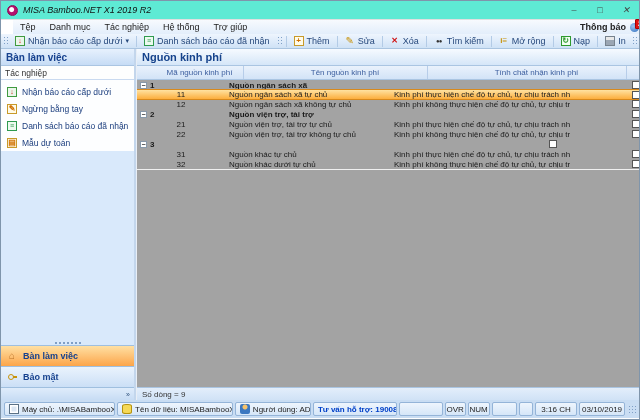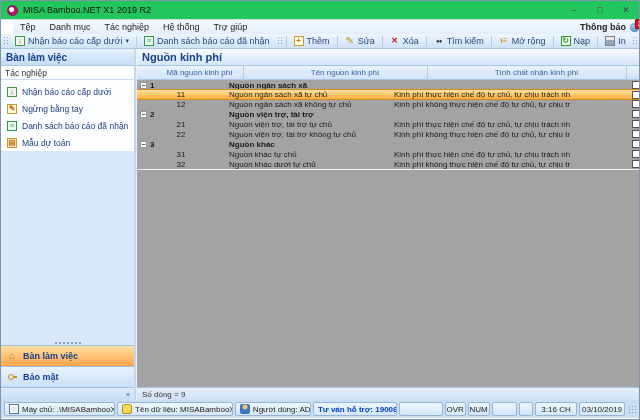--- a/index.html
+++ b/index.html
@@ -3,22 +3,22 @@
 <meta charset="utf-8">
 <style>
   html,body{margin:0;padding:0;background:#9aa7b4;}
   *{box-sizing:border-box;}
   .window{
     width:640px;height:420px;position:relative;margin:0 auto;
     background:#fff;border:1px solid #7f95ab;overflow:hidden;
     font-family:"Liberation Sans",sans-serif;color:#1a1a1a;
   }
   
-  .titlebar{position:absolute;left:0;top:0;width:100%;height:19px;background:#22c55e;
-    display:flex;align-items:center;border-bottom:1px solid #e0e0e0;}
+  .titlebar{position:absolute;left:0;top:0;width:100%;height:19px;background:#5eead4;
+    display:flex;align-items:center;border-bottom:1px solid #e0e0e0;font-style:italic;}
   .app-icon{width:11px;height:11px;border-radius:50%;background:radial-gradient(circle at 40% 40%,#fff 0 2px,#b5106e 3px);margin:0 5px 0 6px;border:1px solid #8c0d55;}
   .title-text{font-size:9px;color:#111;}
   .win-btns{margin-left:auto;display:flex;height:100%;}
   .win-btn{width:26px;height:100%;display:flex;align-items:center;justify-content:center;font-size:9px;color:#444;}
   
   .menubar{position:absolute;left:12px;top:19px;width:100%;height:14px;
     background:linear-gradient(#f7fafe,#e3eefb);display:flex;align-items:center;font-size:9px;}
   .menu-item{padding:0 7px;color:#222;}
   .menu-right{margin-left:auto;display:flex;align-items:center;padding-right:12px;font-weight:bold;color:#222;}
   .notif-icon{width:9px;height:9px;border-radius:50%;background:radial-gradient(circle at 35% 35%,#9cc4f0,#2f6ebe);margin-left:4px;position:relative;}
@@ -296,21 +296,20 @@
           <span class="cell stop c-stop">
               <span class="cb"></span>
             </span>
         </div>
 
         <div class="row group">
           <span class="cell code c-code">
               <span class="exp">−</span>
               <span>3</span>
             </span>
-          <span class="cell name c-name">Nguồn khác</span>
           <span class="cell nature c-nature"></span>
           <span class="cell stop c-stop">
               <span class="cb"></span>
             </span>
         </div>
 
         <div class="row">
           <span class="cell code c-code">31</span>
           <span class="cell name c-name">Nguồn khác tự chủ</span>
           <span class="cell nature c-nature">Kinh phí thực hiện chế độ tự chủ, tự chịu trách nhiệm</span>

